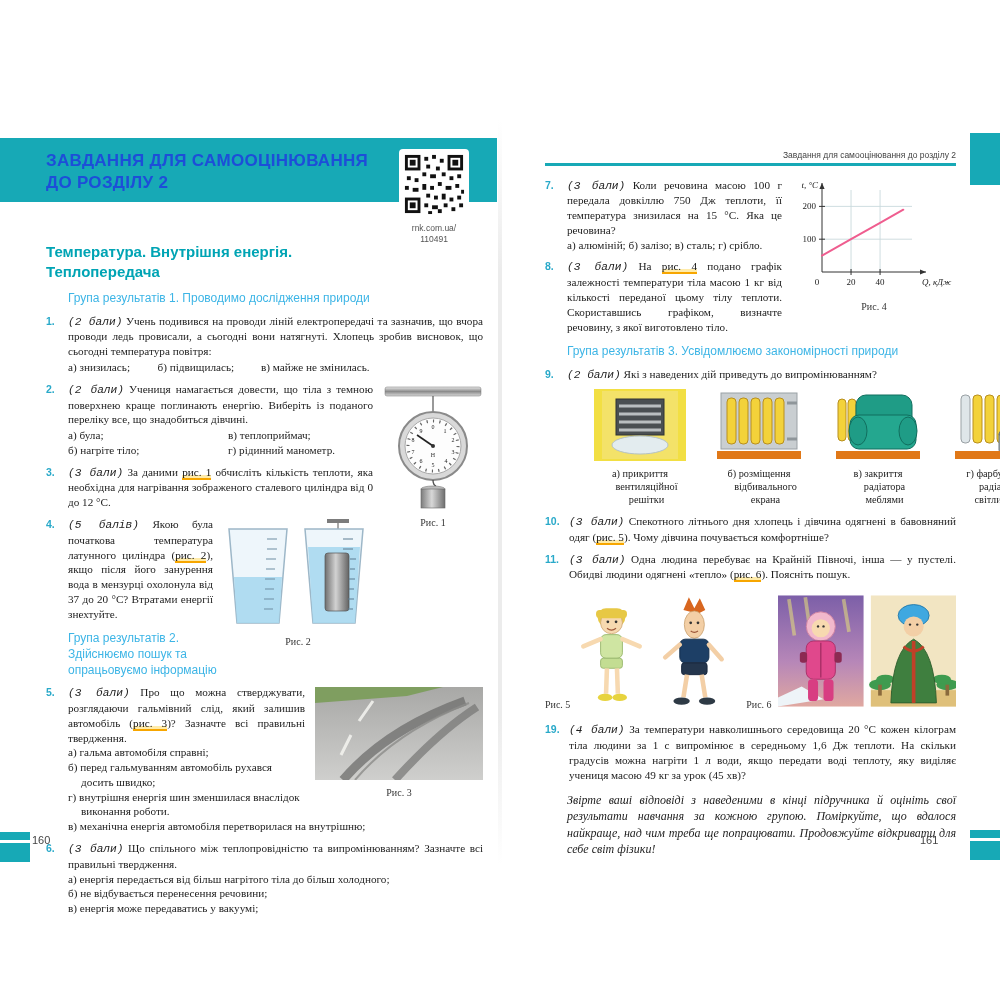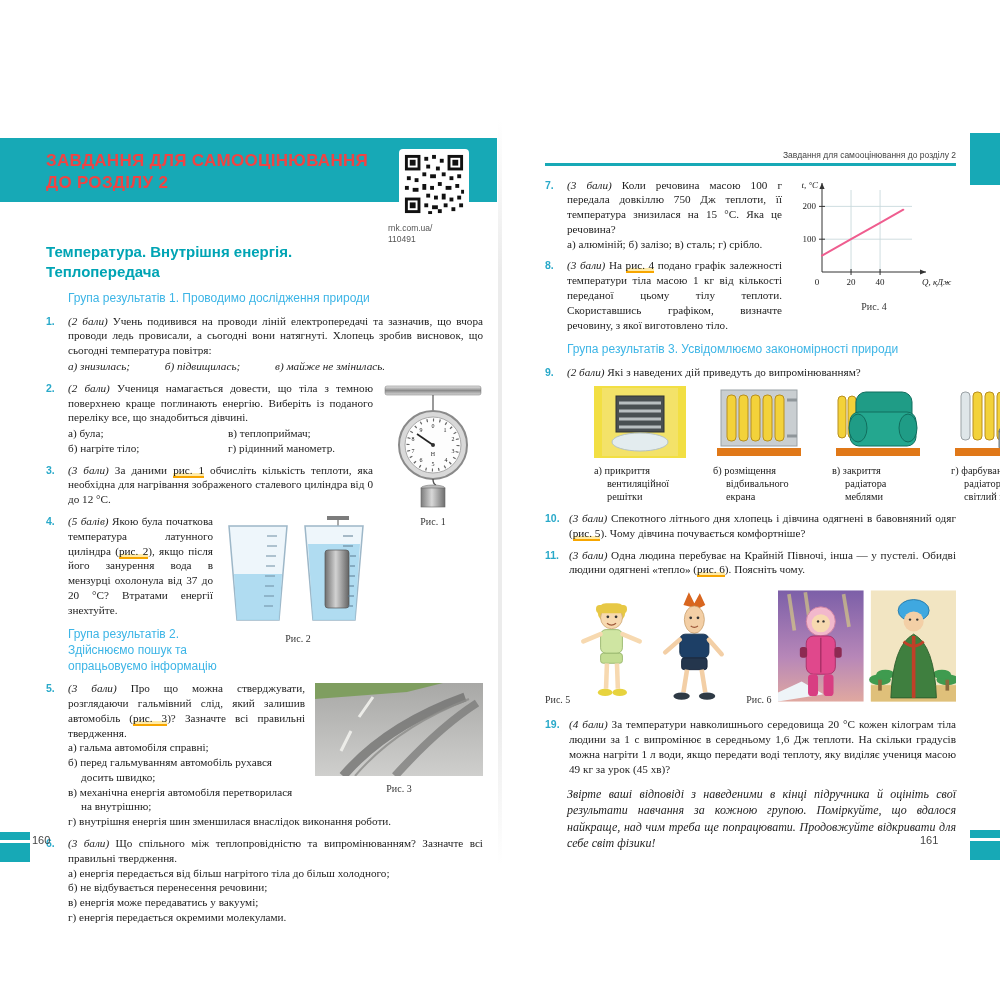--- a/index.html
+++ b/index.html
@@ -3,64 +3,64 @@
 <meta charset="utf-8">
 <style>
   html,body{margin:0;padding:0;}
   body{width:1000px;height:1000px;background:#ffffff;font-family:"Liberation Serif",serif;color:#1d1d1d;}
   .spread{position:relative;width:1000px;height:1000px;background:#fff;overflow:hidden;}
   .gutter{position:absolute;left:498px;top:120px;width:4px;height:745px;
     background:linear-gradient(180deg,#fff, #ececec 20%, #ececec 80%, #fff);}
 
   
   .title-band{position:absolute;left:0;top:138px;width:497px;height:64px;background:#17a9b6;}
-  .band-title{position:absolute;left:46px;top:150px;color:#ef4444;font-family:"Liberation Sans",sans-serif;
+  .band-title{position:absolute;left:46px;top:150px;color:#1d4ed8;font-family:"Liberation Sans",sans-serif;
     font-weight:bold;font-size:17px;line-height:1.28;letter-spacing:.3px;}
   .tab{position:absolute;background:#17a9b6;}
   .tab-top-right{right:0;top:133px;width:30px;height:52px;}
   .tab-bottom-left{left:0;top:832px;width:30px;height:30px;
     background:linear-gradient(180deg,#17a9b6 0 8px,#ffffff 8px 11px,#17a9b6 11px 100%);}
   .tab-bottom-right{right:0;top:830px;width:30px;height:30px;
     background:linear-gradient(180deg,#17a9b6 0 8px,#ffffff 8px 11px,#17a9b6 11px 100%);}
 
   
   .qr-box{position:absolute;left:399px;top:149px;width:70px;height:70px;background:#fff;border-radius:4px;
     display:flex;align-items:center;justify-content:center;}
-  .qr-caption{position:absolute;left:388px;top:223px;width:92px;
+  .qr-caption{position:absolute;left:388px;top:223px;width:92px;text-align:center;
     font-family:"Liberation Sans",sans-serif;font-size:8.5px;color:#555;line-height:1.35;}
 
   
   .left-content{position:absolute;left:0;top:242px;width:500px;box-sizing:border-box;padding:0 17px 0 46px;}
   .subtitle{font-family:"Liberation Sans",sans-serif;font-weight:bold;font-size:15px;line-height:1.3;color:#00a4b4;}
   .group-head{font-family:"Liberation Sans",sans-serif;font-weight:normal;font-size:12px;line-height:1.3;
     color:#3db5e6;margin:10px 0 4px 22px;}
   .it{position:relative;padding-left:22px;margin-top:7px;font-size:11.2px;line-height:1.32;text-align:justify;}
   .num{position:absolute;left:0;top:1px;color:#29a9c9;font-family:"Liberation Sans",sans-serif;
     font-weight:bold;font-size:10.5px;}
-  .pts{font-style:italic;}
+  .pts{font-style:italic;font-family:Liberation Mono, monospace;}
   .flink{color:#111;border-bottom:2px solid #f7a600;background:linear-gradient(180deg,rgba(255,233,160,0) 72%,rgba(255,233,160,.9) 72%);}
-  .opts-row{display:flex;gap:34px;margin-top:1px;font-style:italic;}
+  .opts-row{display:flex;gap:26px;margin-top:1px;}
   .opts-grid{display:grid;grid-template-columns:150px 1fr;column-gap:10px;margin-top:1px;}
   .optline{padding-left:13px;text-indent:-13px;text-align:left;}
   .fig-float{float:right;margin:2px 0 4px 10px;text-align:center;}
   .fig-cap{font-size:10px;color:#333;margin-top:2px;text-align:center;font-family:"Liberation Serif",serif;}
   .clear{clear:both;}
   .page-num{position:absolute;top:834px;font-family:"Liberation Sans",sans-serif;font-size:11px;color:#444;}
   .pn-left{left:32px;} .pn-right{left:920px;}
 
   
   .right-content{position:absolute;left:520px;top:150px;width:470px;box-sizing:border-box;padding:0 34px 0 25px;}
   .run-head{text-align:right;font-family:"Liberation Sans",sans-serif;font-size:8.5px;color:#444;}
   .run-rule{height:2.5px;background:#17a9b6;margin-top:3px;}
   .right-content .it{font-size:11.2px;}
   .chart-box{width:164px;}
   .chart-box svg{display:block;}
   svg text{font-family:"Liberation Serif",serif;}
   .tiles{display:flex;justify-content:space-between;margin:6px 0 0 0;}
-  .tile{width:100px;text-align:left;margin-left:27px;}
+  .tile{width:100px;text-align:center;margin-left:27px;}
   .tile-cap{font-size:10.3px;line-height:1.25;margin-top:4px;padding-left:13px;text-indent:-13px;}
   .figrow{display:flex;align-items:flex-end;gap:6px;margin-top:8px;}
   .figcap-side{font-size:10px;color:#333;white-space:nowrap;margin-bottom:2px;}
   .closing{margin-top:10px;font-style:italic;padding-left:22px;text-align:justify;line-height:1.35;font-size:12px;}
 </style>
 </head>
 <body>
 
 <div class="spread">
   <div class="gutter"></div>
@@ -266,32 +266,31 @@
           <path d="M40,93 C68,60 108,34 154,16" fill="none" stroke="#8c8c8a" stroke-width="2" opacity=".8"></path>
           <path d="M58,14 L44,34 M36,48 L26,68" stroke="#f2f2ee" stroke-width="3" opacity=".9"></path>
         </svg>
         <div class="fig-cap">Рис. 3</div>
       </div>
       <span class="num">5.</span>
       <span class="pts">(3 бали)</span>
       <span>Про що можна стверджувати, розглядаючи гальмівний слід, який залишив автомобіль (</span><span class="flink">рис. 3</span><span>)? Зазначте всі правильні твердження.</span>
       <div class="optline">а) гальма автомобіля справні;</div>
       <div class="optline">б) перед гальмуванням автомобіль рухався досить швидко;</div>
+      <div class="optline">г) внутрішня енергія шин зменшилася внаслідок виконання роботи.</div>
       <div class="optline">в) механічна енергія автомобіля перетворилася на внутрішню;</div>
-      <div class="optline">г) внутрішня енергія шин зменшилася внаслідок виконання роботи.</div>
     </div>
 
     <div class="it clear">
       <span class="num">6.</span>
       <span class="pts">(3 бали)</span>
       <span>Що спільного між теплопровідністю та випромінюванням? Зазначте всі правильні твердження.</span>
       <div class="optline">а) енергія передається від більш нагрітого тіла до більш холодного;</div>
       <div class="optline">б) не відбувається перенесення речовини;</div>
       <div class="optline">в) енергія може передаватись у вакуумі;</div>
-      <div class="optline">г) енергія передається окремими молекулами.</div>
     </div>
   </div>
 
   <div class="tab tab-top-right"></div>
 
   <div class="right-content">
     <div class="run-head">Завдання для самооцінювання до розділу 2</div>
     <div class="run-rule"></div>
 
     <div class="it" style="margin-top:12px;">
@@ -411,21 +410,21 @@
 
     <div class="it" style="padding-left:24px;">
       <span class="num">10.</span>
       <span class="pts">(3 бали)</span>
       <span>Спекотного літнього дня хлопець і дівчина одягнені в бавовняний одяг (</span><span class="flink">рис. 5</span><span>). Чому дівчина почувається комфортніше?</span>
     </div>
 
     <div class="it" style="padding-left:24px;">
       <span class="num">11.</span>
       <span class="pts">(3 бали)</span>
-      <span>Одна людина перебуває на Крайній Півночі, інша — у пустелі. Обидві людини одягнені «тепло» (</span><span class="flink">рис. 6</span><span>). Поясніть чому.</span>
+      <span>Одна людина перебуває на Крайній Півночі, інша — у пустелі. Обидві людини одягнені «тепло» (</span><span class="flink">рис. 6</span><span>). Поясніть пошук.</span>
     </div>
 
     <div class="figrow">
       <div class="figcap-side">Рис. 5</div>
       <svg width="180" height="122" viewBox="0 0 180 122">
 
         <rect x="24" y="14" width="30" height="20" rx="9" fill="#e7c845"></rect>
         <circle cx="39" cy="30" r="12" fill="#f7d9b0" stroke="#caa26e" stroke-width=".8"></circle>
         <rect x="22" y="16" width="34" height="9" rx="4" fill="#e7c845"></rect>
         <circle cx="35" cy="29" r="1.5" fill="#333"></circle>

